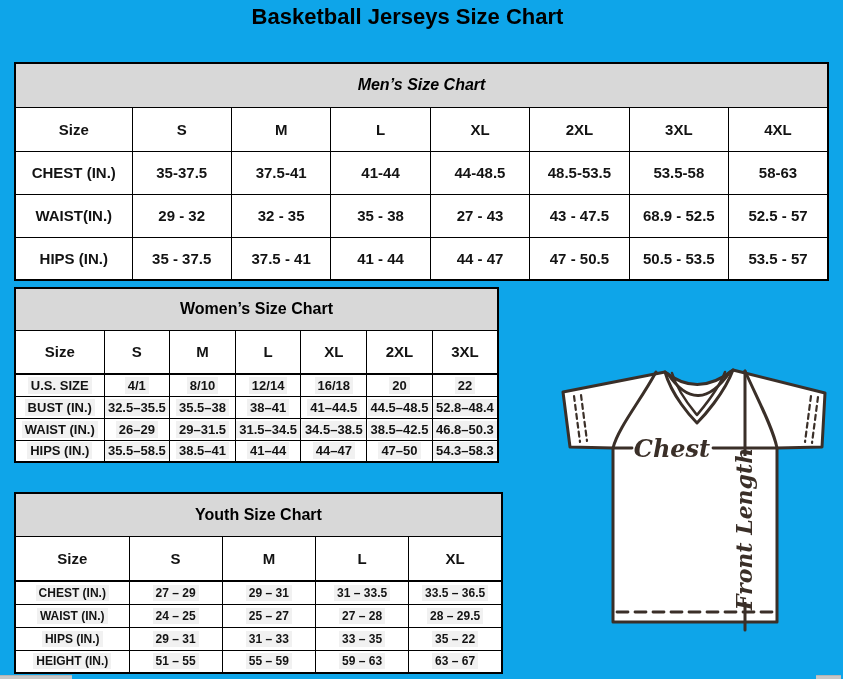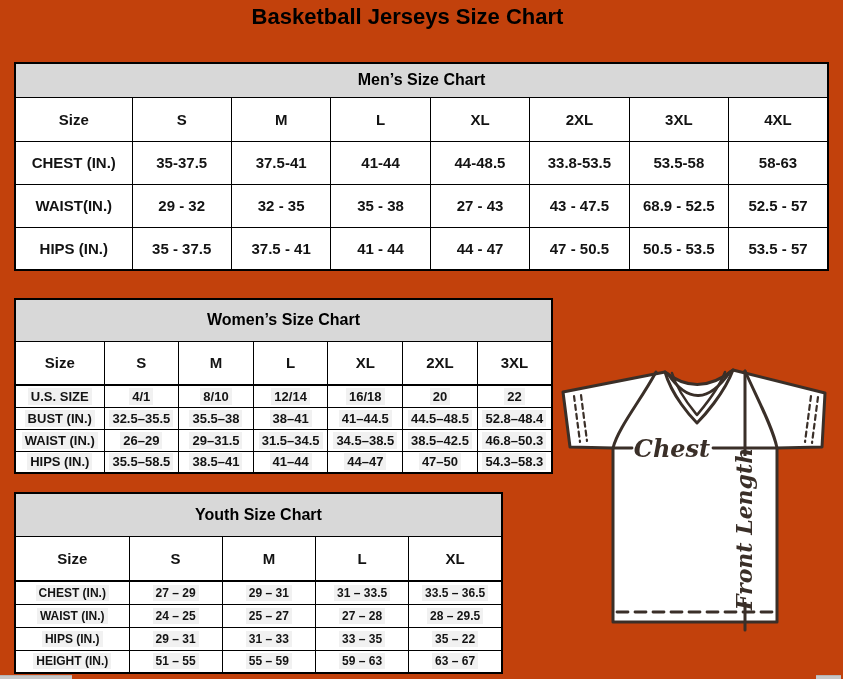--- a/index.html
+++ b/index.html
@@ -1,40 +1,40 @@
 <!DOCTYPE html>
 <html><head>
 <meta charset="utf-8">
 <style>
   html,body{margin:0;padding:0;background:#fff;}
   .stage{
-    position:relative;width:843px;height:679px;background:#c2410c;overflow:hidden;
+    position:relative;width:843px;height:679px;background:#0ea5e9;overflow:hidden;
     font-family:"Liberation Sans",sans-serif;color:#111;
   }
   .title{
     position:absolute;top:4px;left:0;width:815px;margin:0;
     text-align:center;font-size:22px;font-weight:bold;color:#000;
   }
   table.tbl{
     position:absolute;border-collapse:collapse;table-layout:fixed;background:#fff;
     border:2px solid #000;
   }
   .tbl th,.tbl td{
     border:1px solid #000;box-sizing:border-box;padding:0;
     text-align:center;vertical-align:middle;font-weight:bold;color:#131313;
   }
   .tbl tr.band th{background:#d8d8d8;font-size:16px;color:#000;}
   
   .mens{left:14px;top:62px;width:815px;}
   .mens col.label-col{width:117px;}
-  .mens tr.band th{height:34px;}
+  .mens tr.band th{height:44px;font-style:italic;}
   .mens tr.size-row th{height:44px;font-size:15px;}
   .mens tr.data-row th,.mens tr.data-row td{height:43px;font-size:15px;}
   
-  .womens{left:14px;top:298px;width:539px;padding-left:28px;}
+  .womens{left:14px;top:287px;width:485px;padding-left:28px;}
   .womens col.label-col{width:89px;}
   .womens tr.band th{height:42px;}
   .womens tr.size-row th{height:44px;font-size:15px;border-bottom:2px solid #000;}
   .womens tr.data-row th,.womens tr.data-row td{height:22px;font-size:13px;}
   
   .youth{left:14px;top:492px;width:489px;}
   .youth col.label-col{width:114px;}
   .youth tr.band th{height:43px;}
   .youth tr.size-row th{height:45px;font-size:15px;border-bottom:2px solid #000;}
   .youth tr.data-row th,.youth tr.data-row td{height:23px;font-size:12px;}
@@ -81,21 +81,21 @@
           <th>2XL</th>
           <th>3XL</th>
           <th>4XL</th>
         </tr>
         <tr class="data-row">
           <th>CHEST (IN.)</th>
           <td>35-37.5</td>
           <td>37.5-41</td>
           <td>41-44</td>
           <td>44-48.5</td>
-          <td>33.8-53.5</td>
+          <td>48.5-53.5</td>
           <td>53.5-58</td>
           <td>58-63</td>
         </tr>
         <tr class="data-row">
           <th>WAIST(IN.)</th>
           <td>29 - 32</td>
           <td>32 - 35</td>
           <td>35 - 38</td>
           <td>27 - 43</td>
           <td>43 - 47.5</td>

